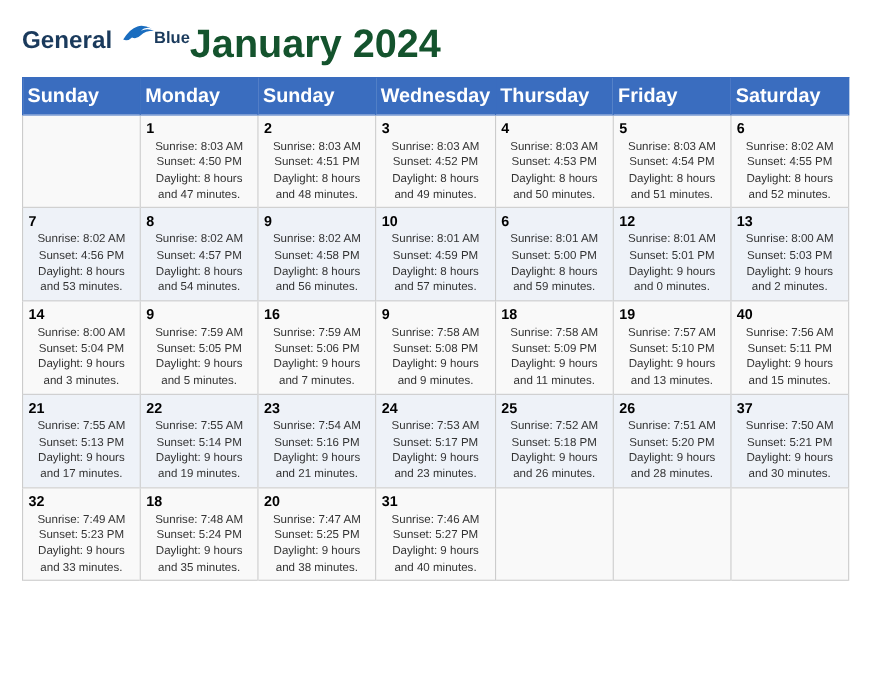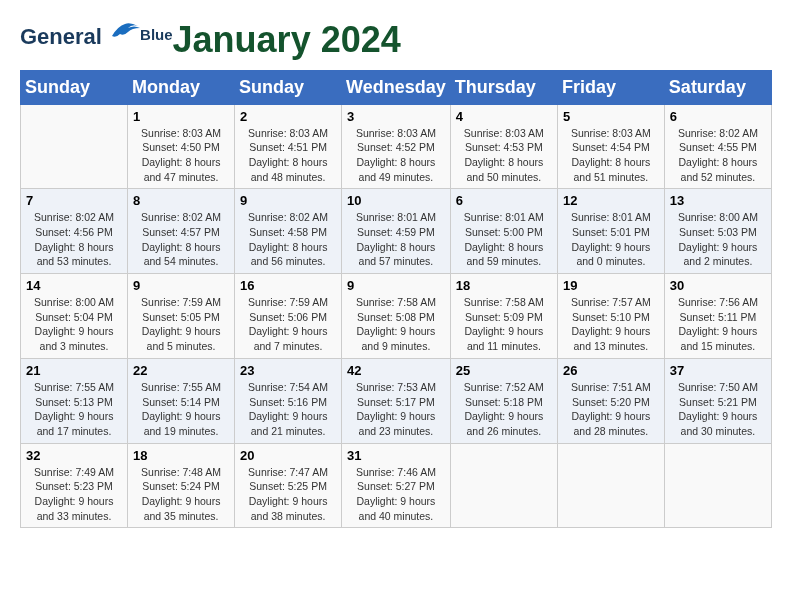--- a/index.html
+++ b/index.html
@@ -195,39 +195,39 @@
         </td>
         <td>
           <div class="day-number">18</div>
           <div class="day-info">Sunrise: 7:58 AM<br>Sunset: 5:09 PM<br>Daylight: 9 hours<br>and 11 minutes.</div>
         </td>
         <td>
           <div class="day-number">19</div>
           <div class="day-info">Sunrise: 7:57 AM<br>Sunset: 5:10 PM<br>Daylight: 9 hours<br>and 13 minutes.</div>
         </td>
         <td>
-          <div class="day-number">30</div>
+          <div class="day-number">40</div>
           <div class="day-info">Sunrise: 7:56 AM<br>Sunset: 5:11 PM<br>Daylight: 9 hours<br>and 15 minutes.</div>
         </td>
       </tr>
       <tr>
         <td>
           <div class="day-number">21</div>
           <div class="day-info">Sunrise: 7:55 AM<br>Sunset: 5:13 PM<br>Daylight: 9 hours<br>and 17 minutes.</div>
         </td>
         <td>
           <div class="day-number">22</div>
           <div class="day-info">Sunrise: 7:55 AM<br>Sunset: 5:14 PM<br>Daylight: 9 hours<br>and 19 minutes.</div>
         </td>
         <td>
           <div class="day-number">23</div>
           <div class="day-info">Sunrise: 7:54 AM<br>Sunset: 5:16 PM<br>Daylight: 9 hours<br>and 21 minutes.</div>
         </td>
         <td>
-          <div class="day-number">42</div>
+          <div class="day-number">24</div>
           <div class="day-info">Sunrise: 7:53 AM<br>Sunset: 5:17 PM<br>Daylight: 9 hours<br>and 23 minutes.</div>
         </td>
         <td>
           <div class="day-number">25</div>
           <div class="day-info">Sunrise: 7:52 AM<br>Sunset: 5:18 PM<br>Daylight: 9 hours<br>and 26 minutes.</div>
         </td>
         <td>
           <div class="day-number">26</div>
           <div class="day-info">Sunrise: 7:51 AM<br>Sunset: 5:20 PM<br>Daylight: 9 hours<br>and 28 minutes.</div>
         </td>

